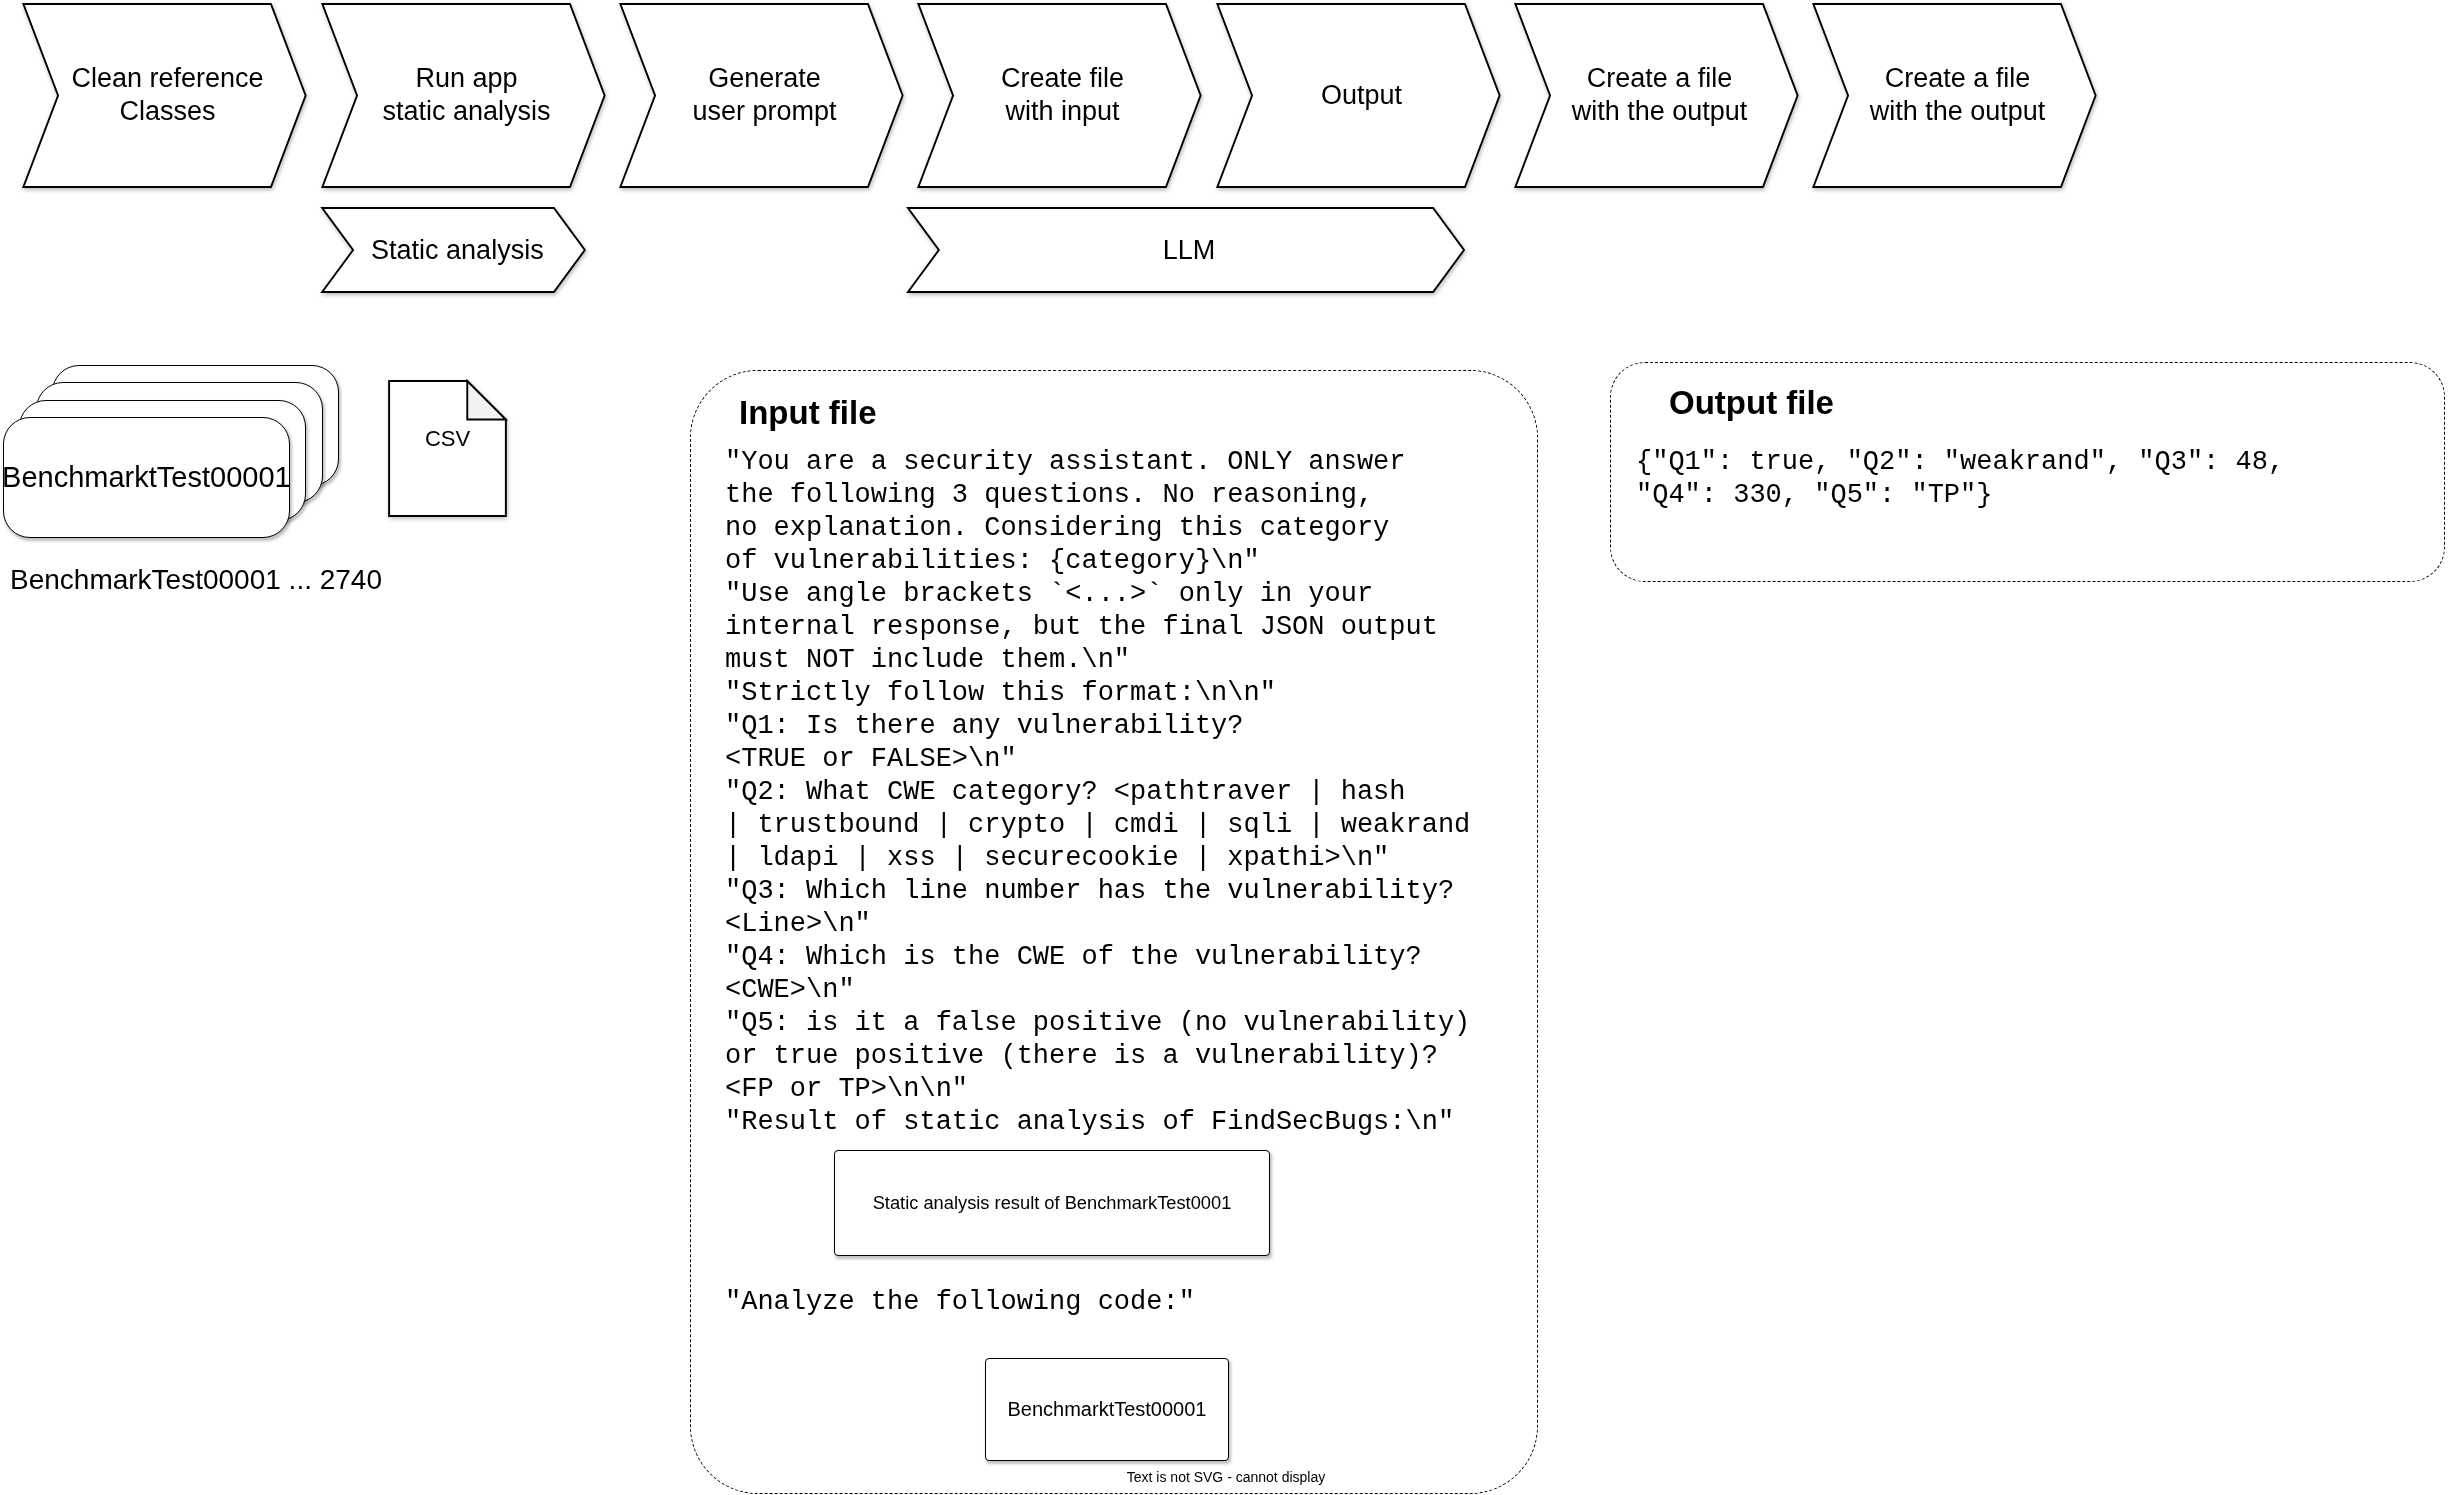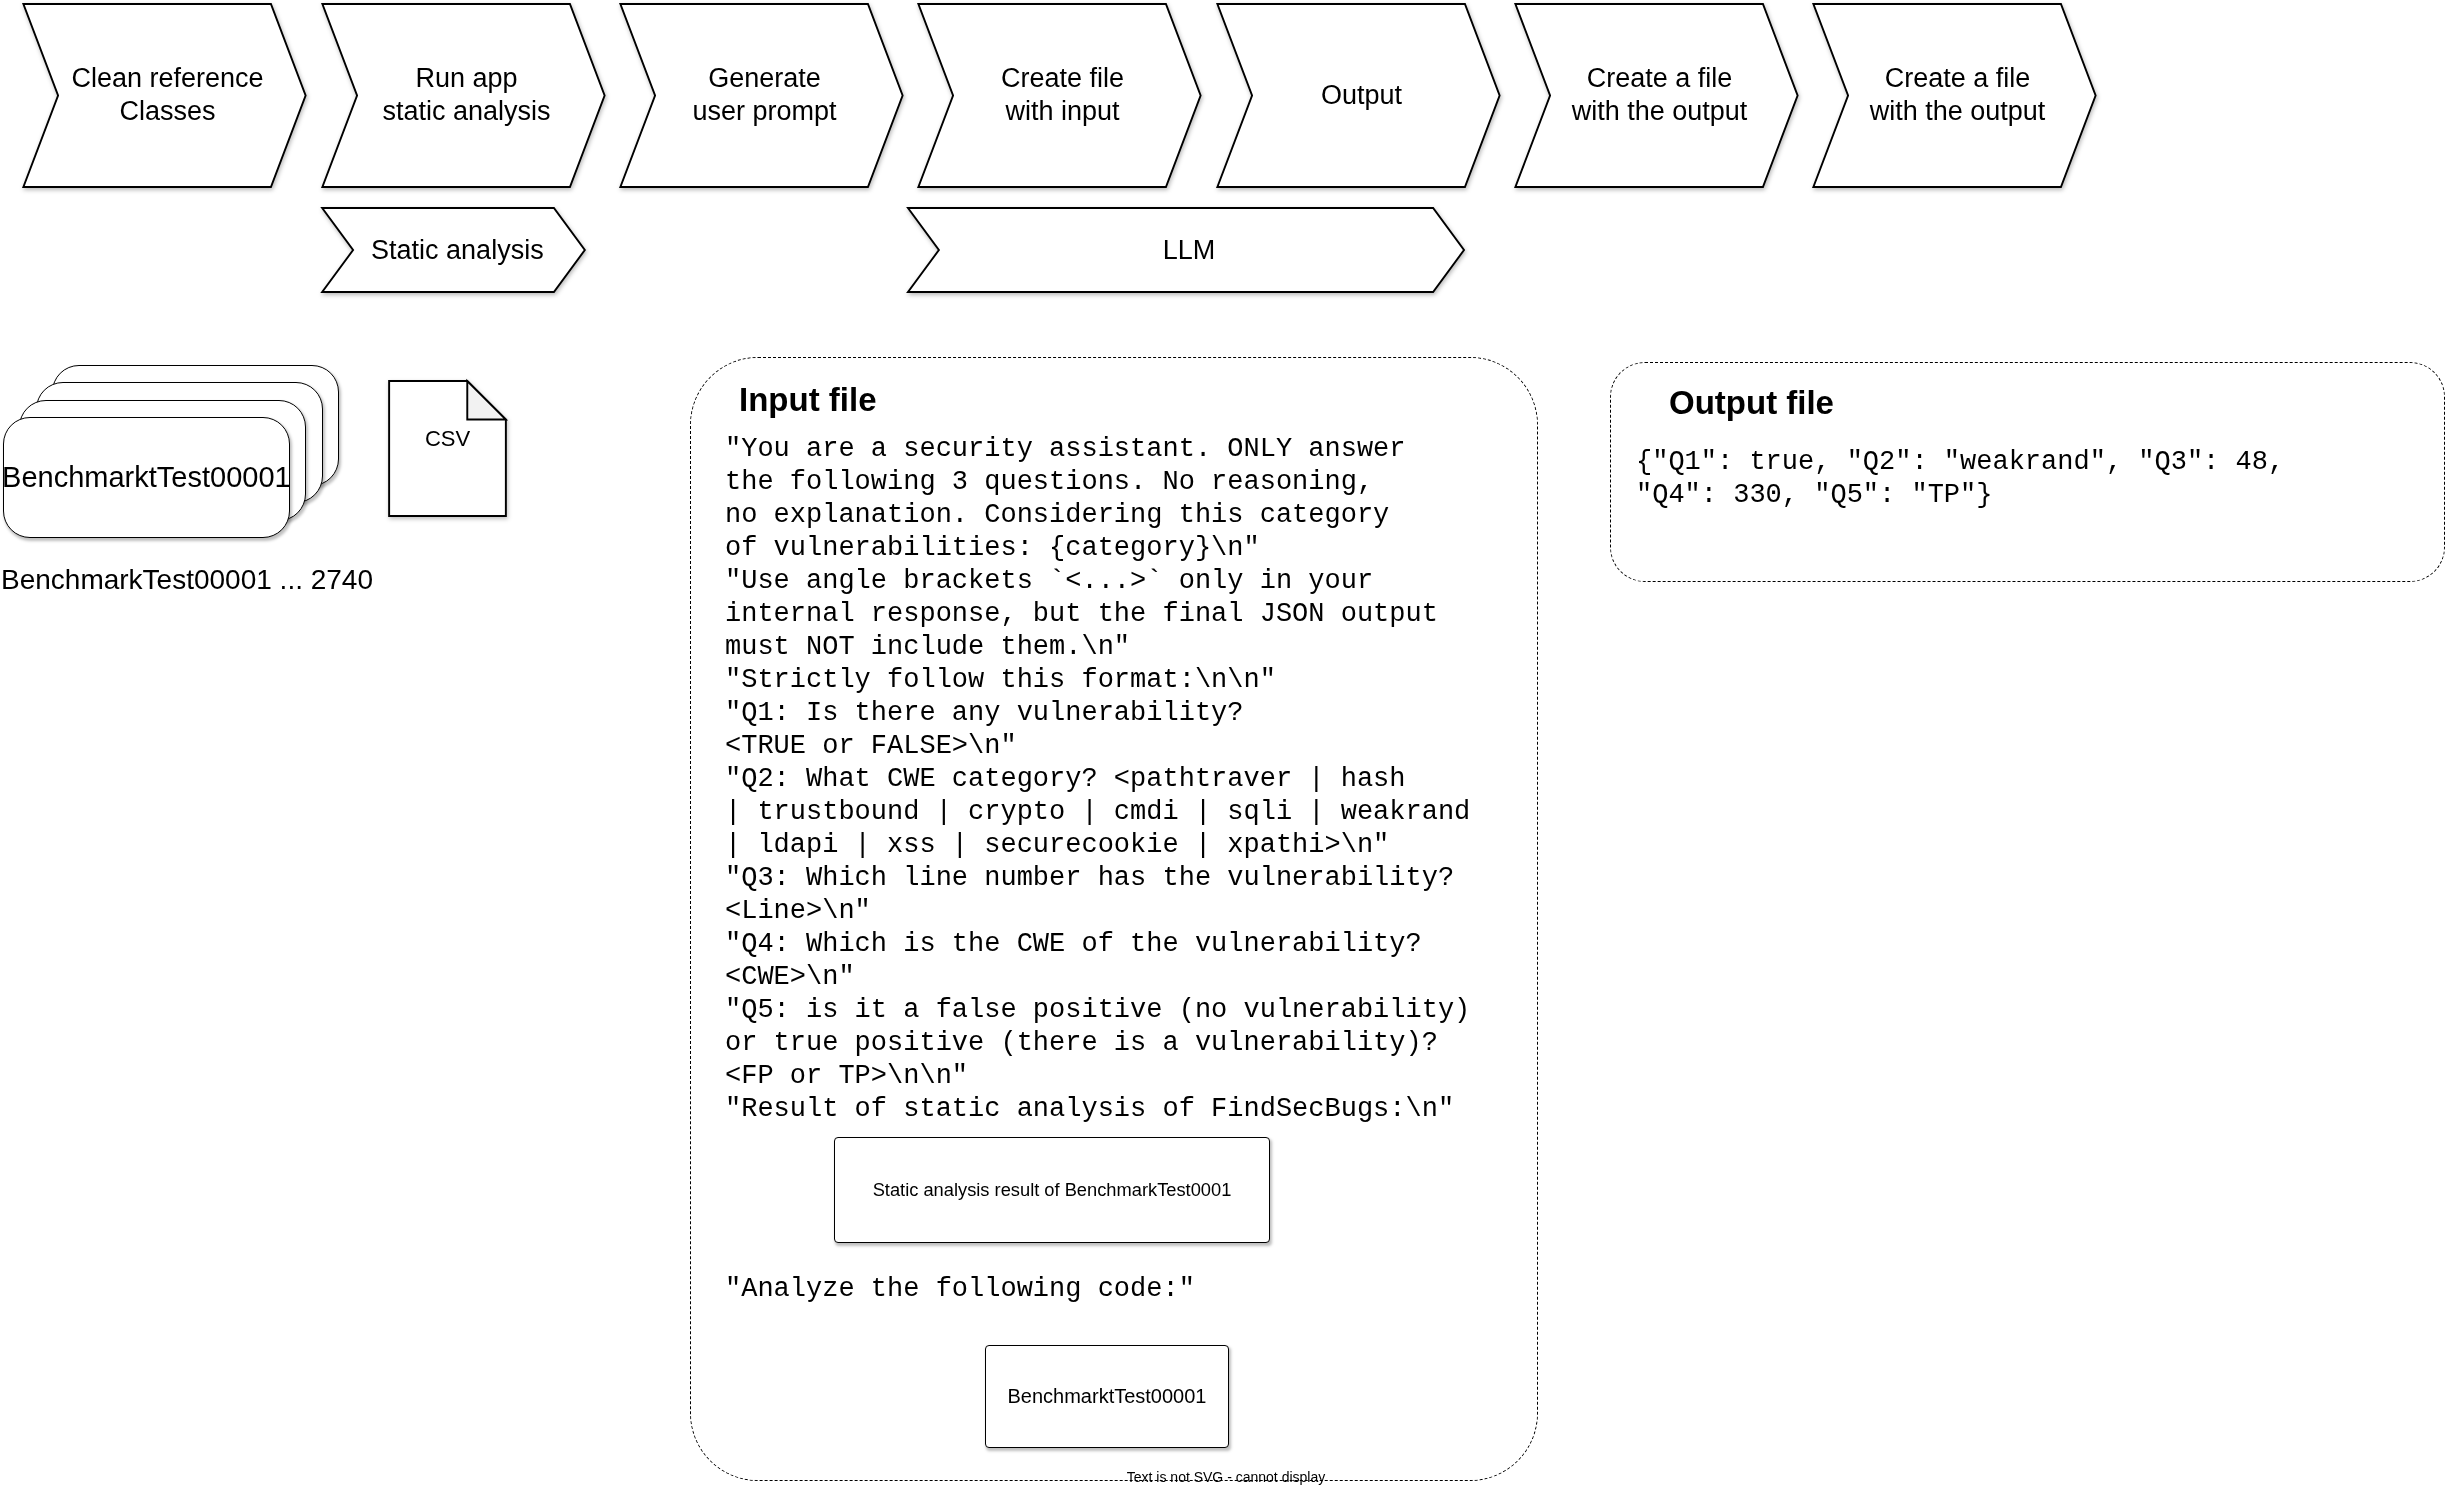--- a/index.html
+++ b/index.html
@@ -157,23 +157,23 @@
   </div>
 
   <div class="file-icon" style="left:388px;top:380px;width:119px;height:137px">
     <svg width="119" height="137" viewBox="0 0 123 142">
       <path d="M1,1 L82,1 L122,41 L122,141 L1,141 Z" fill="#ffffff" stroke="#000000" stroke-width="2"></path>
       <path d="M82,1 L82,41 L122,41 Z" fill="#f2f2f2" stroke="#000000" stroke-width="2"></path>
     </svg>
     <div class="lbl">CSV</div>
   </div>
 
-  <div class="caption" style="left:1px;top:564px">BenchmarkTest00001 ... 2740</div>
-
-  <div class="dashed-box" style="left:690px;top:357px;width:848px;height:1124px;border-radius:68px">
+  <div class="caption" style="left:10px;top:564px">BenchmarkTest00001 ... 2740</div>
+
+  <div class="dashed-box" style="left:690px;top:370px;width:848px;height:1124px;border-radius:68px">
     <div class="box-title" style="left:48px;top:23px">Input file</div>
     <div class="mono" style="left:34px;top:75px">"You are a security assistant. ONLY answer
 the following 3 questions. No reasoning,
 no explanation. Considering this category
 of vulnerabilities: {category}\n"
 "Use angle brackets `&lt;...&gt;` only in your
 internal response, but the final JSON output
 must NOT include them.\n"
 "Strictly follow this format:\n\n"
 "Q1: Is there any vulnerability?

